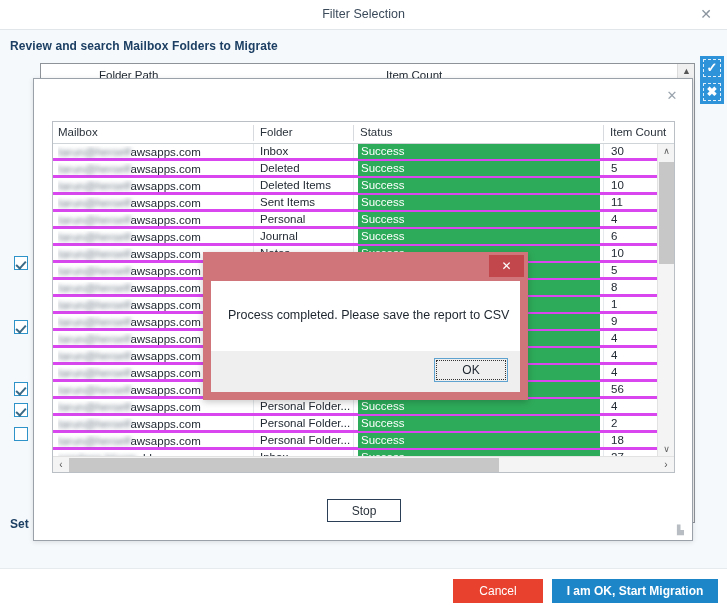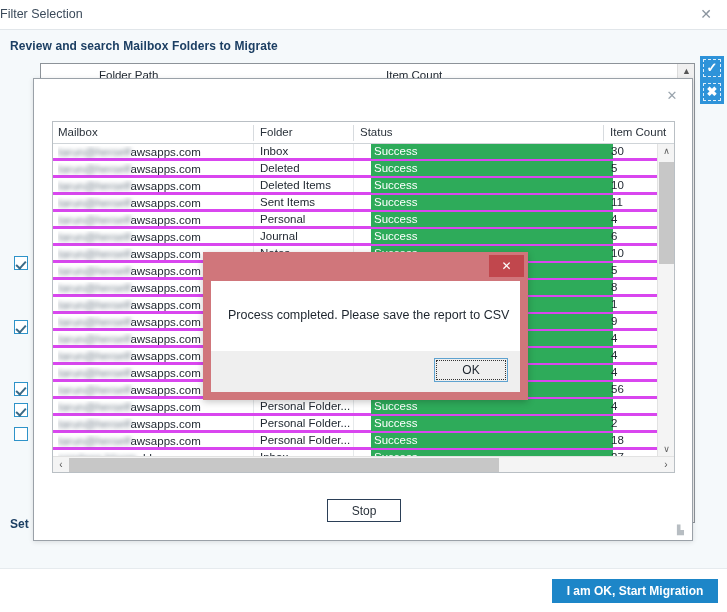--- a/index.html
+++ b/index.html
@@ -12,21 +12,21 @@
   }
   #root { position: relative; width: 727px; height: 612px; }
 
   
   .fs-titlebar {
     position: absolute; left: 0; top: 0; width: 727px; height: 30px;
     background: #ffffff; border-bottom: 1px solid #e1e6ea;
   }
   .fs-title {
     position: absolute; left: 0; top: 0; width: 727px;
-    line-height: 29px; 
+    line-height: 29px; text-align: center;
     font-size: 12.5px; color: #3b4a5a;
   }
   .fs-close {
     position: absolute; right: 8px; top: 0; width: 26px; height: 29px;
     line-height: 29px; text-align: center;
     font-size: 14px; color: #8a949e;
   }
   .fs-body {
     position: absolute; left: 0; top: 30px; width: 727px; height: 538px;
     background: #f5f9fb;
@@ -161,21 +161,21 @@
     display: inline-block; color: #6f7c88;
     filter: blur(2.3px); vertical-align: top;
   }
   .c-mail .dom { vertical-align: top; }
   .c-folder {
     position: absolute; left: 207px; top: 1px; width: 95px;
     white-space: nowrap; overflow: hidden;
   }
   .c-status {
     position: absolute; left: 305px; top: 0px; width: 242px; height: 15px;
-    background: #2eab5a; color: #ffffff; padding-left: 3px; line-height: 15px; margin-left: 13px;
+    background: #2eab5a; color: #ffffff; padding-left: 3px; line-height: 15px;
   }
   .c-count { position: absolute; left: 558px; top: 1px; }
   .col-line {
     position: absolute; top: 0; width: 1px; bottom: 0; background: #e6e9eb;
   }
 
   .grid-vscroll {
     position: absolute; right: 0; top: 22px; width: 17px; bottom: 16px;
     background: #f4f4f4; border-left: 1px solid #e2e2e2;
   }
@@ -293,20 +293,21 @@
   <div class="edge-btn" style="top:56px">
     <div class="inner"></div>
     <div class="glyph">✓</div>
   </div>
   <div class="edge-btn" style="top:80px">
     <div class="inner"></div>
     <div class="glyph">✖</div>
   </div>
 
   <div class="fs-footer">
+    <button class="btn-cancel">Cancel</button>
     <button class="btn-start">I am OK, Start Migration</button>
   </div>
 
   <div class="sum-win">
     <div class="sum-titlebar">
       <div class="sum-close">✕</div>
     </div>
 
     <div class="sum-grid">
       <div class="grid-head">

